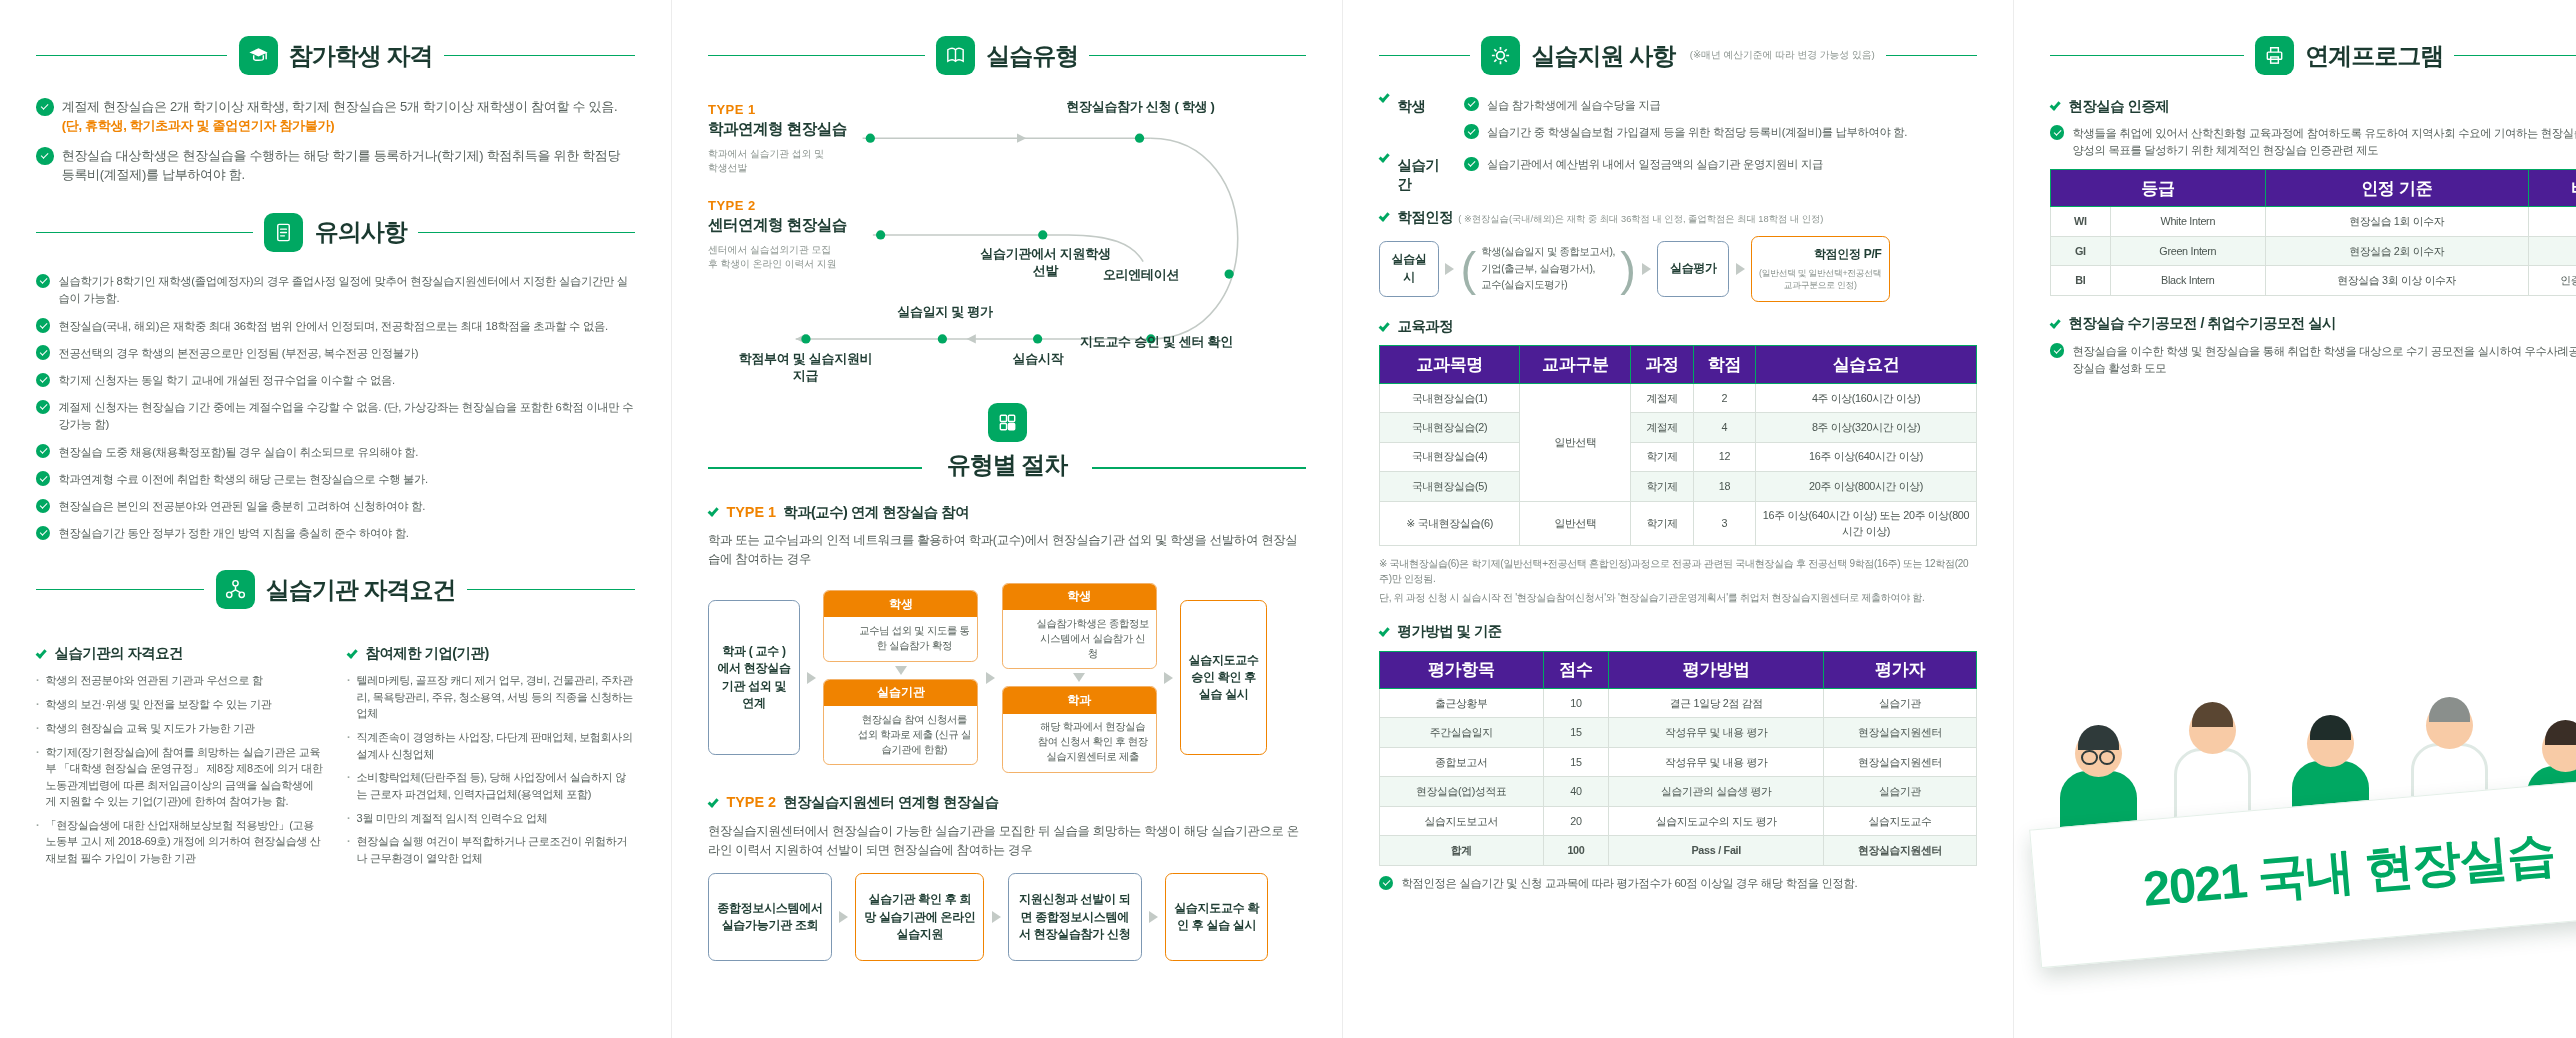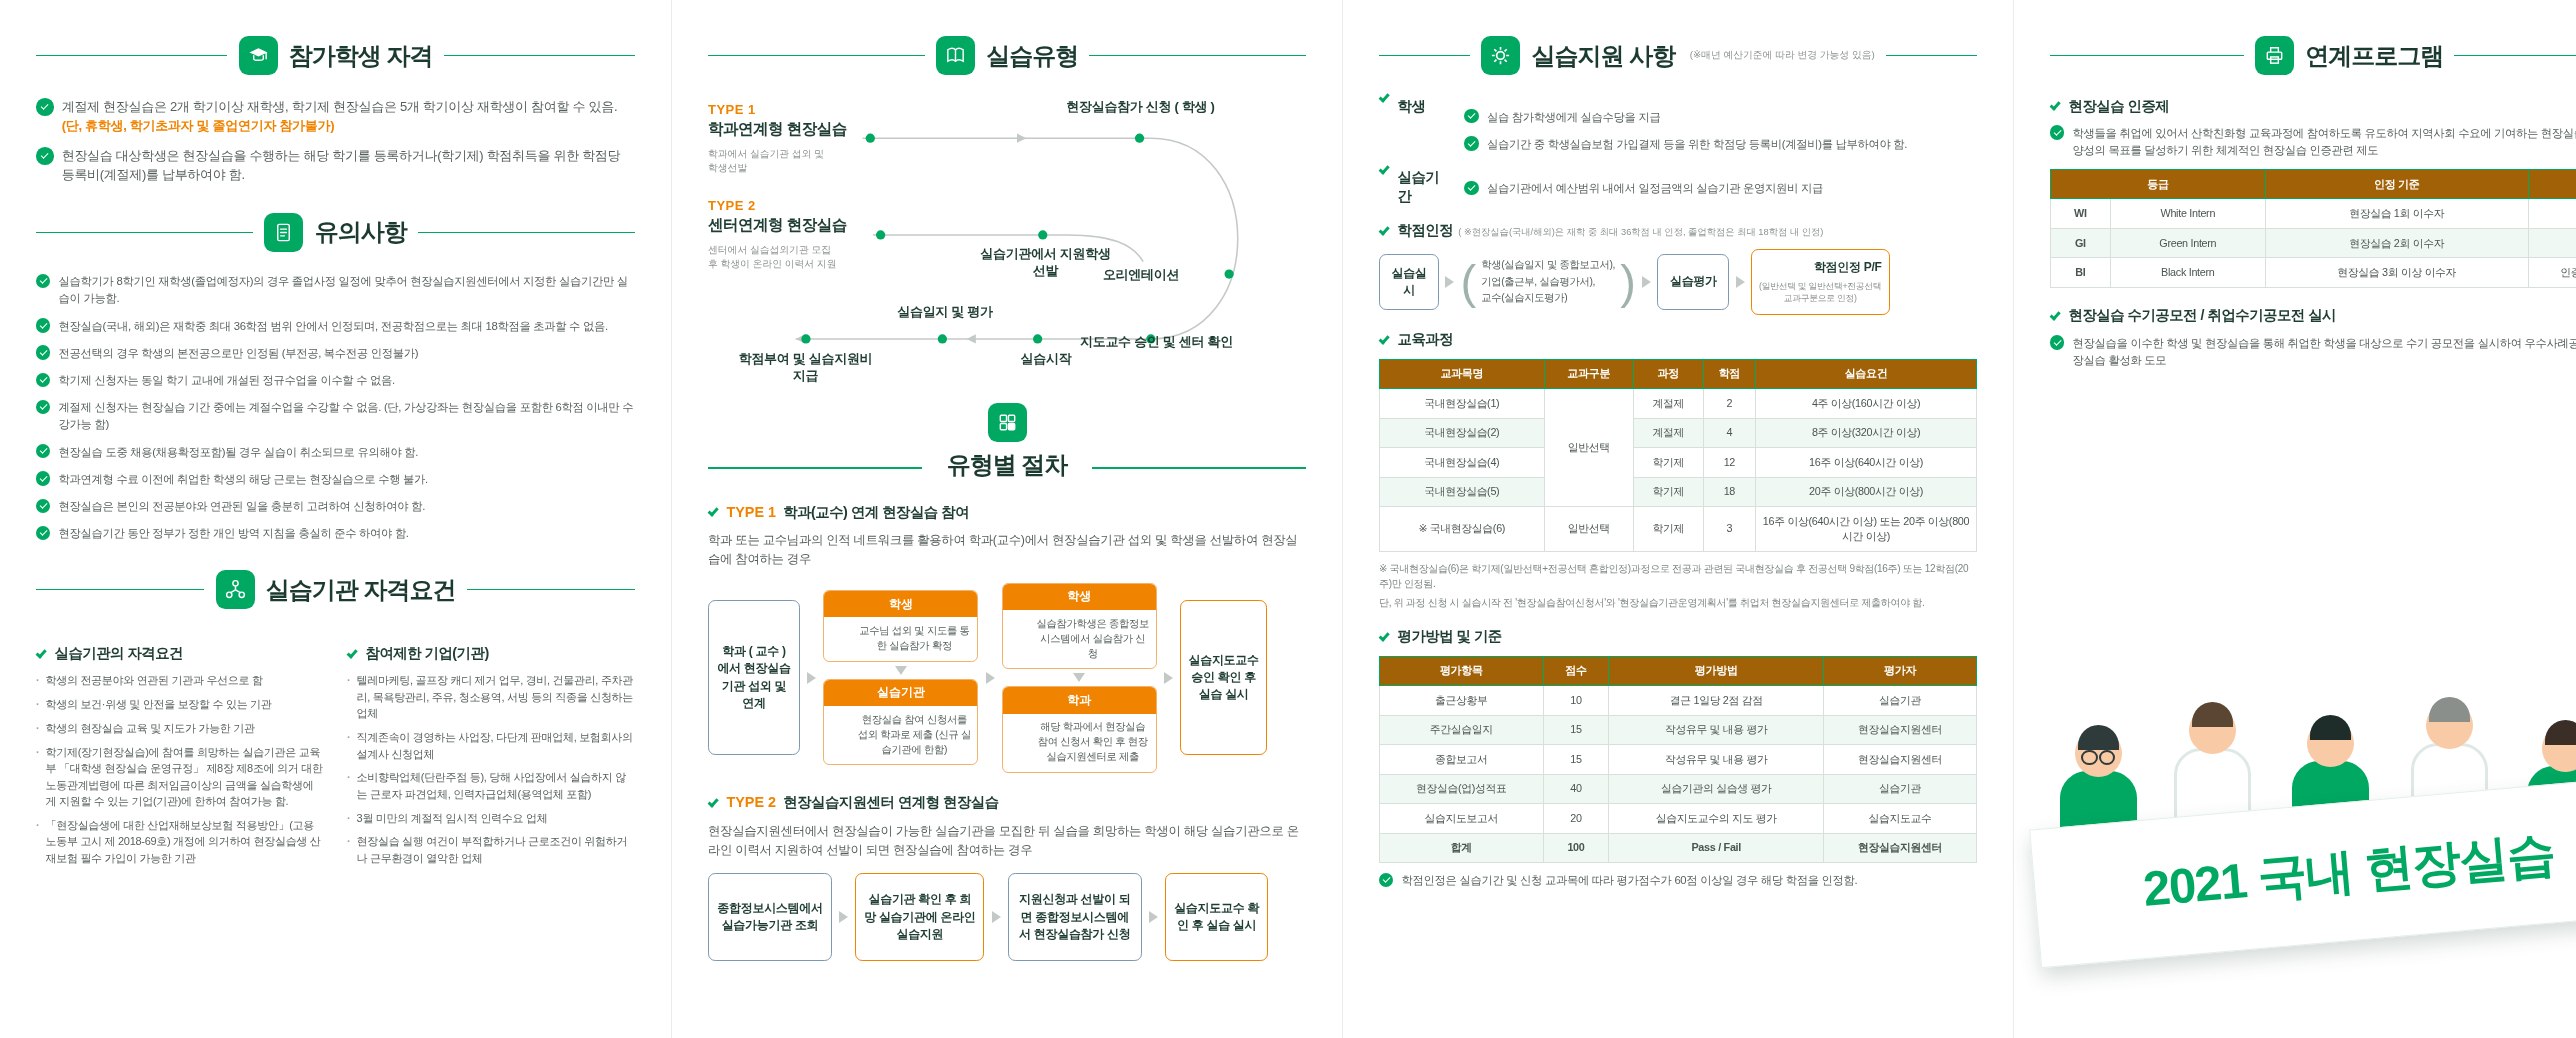--- a/index.html
+++ b/index.html
@@ -63,30 +63,30 @@
 
   .cflow { display:flex; align-items:center; gap:6.2px; margin:7.2px 0 15.5px; }
   .paren { display:flex; align-items:center; }
   .paren .p { font-size:47px; font-weight:200; color:#9fb3ab; line-height:0.9; }
   .plist { padding:0 5.2px; font-size:10.3px; color:#55605a; line-height:1.6; letter-spacing:-0.3px; }
   .resbox .b1 { font-size:12px; font-weight:bold; color:#1f3d33; }
   .resbox .b2 { font-size:8.8px; color:#8a938e; font-weight:normal; margin-top:3.1px; line-height:1.4; }
 
   
   table.gtable { border-collapse:collapse; width:100%; margin-bottom:9.3px; }
-  .gtable th { background:#a16207; color:#fff; font-size:11px; font-weight:bold; padding:6.7px 4.1px; border:0.5px solid #00a862; letter-spacing:-0.3px; }
+  .gtable th { background:#4c1d95; color:#fff; font-size:17px; font-weight:bold; padding:6.7px 4.1px; border:0.5px solid #00a862; letter-spacing:-0.3px; }
   .gtable td { border:0.5px solid #d8e0da; font-size:10.8px; color:#4a5550; text-align:center; padding:6.7px 4.1px; line-height:1.4; letter-spacing:-0.3px; }
   .gtable tbody tr:nth-child(even) td { background:#f0f8f3; }
   .gtable tr.total td { background:#eaf6f0; font-weight:bold; }
   .fn { font-size:10px; color:#7c8681; line-height:1.5; letter-spacing:-0.3px; margin-bottom:4.1px; }
 
   
   .srow { display:flex; gap:13.4px; margin-bottom:5.2px; }
   .srow .slabel { width:72px; flex:none; display:flex; align-items:flex-start; }
-  .sitems { flex:1;margin-top:12px; }
+  .sitems { flex:1; }
 
   
   .illu { position:absolute; left:28px; right:28px; bottom:36px; height:309px; }
   .person { position:absolute; width:93px; z-index:1; }
   .head { width:47px; height:47px; border-radius:50%; background:#f8cba6; margin:0 auto; position:relative; }
   .hair { position:absolute; top:-4.6px; left:3.1px; width:41px; height:25px; border-radius:25px 25px 0 0; }
   .glasses { position:absolute; top:19.6px; left:6.2px; width:34px; height:11.3px; }
   .glasses::before,.glasses::after { content:""; position:absolute; top:0; width:12.4px; height:11.3px; border:2.1px solid #2f3a3a; border-radius:50%; }
   .glasses::before { left:0; } .glasses::after { right:0; }
   .bodyy { width:77px; height:88px; border-radius:27px 27px 0 0; margin:-6.2px auto 0; }
@@ -294,21 +294,21 @@
       </div>
       <div class="typeblock" style="left:0; top:101px">
         <div class="type-tag">TYPE 2</div>
         <div class="dg-title">센터연계형 현장실습</div>
         <div class="dg-small" style="width:129px">센터에서 실습섭외기관 모집 후 학생이 온라인 이력서 지원</div>
       </div>
       <div class="dg-node" style="left:350px; top:1px; width:165px">현장실습참가 신청 ( 학생 )</div>
       <div class="dg-node" style="left:268px; top:148px; width:139px">실습기관에서 지원학생선발</div>
       <div class="dg-node" style="left:361px; top:169px; width:144px">오리엔테이션</div>
       <div class="dg-node" style="left:371px; top:236px; width:155px">지도교수 승인 및 센터 확인</div>
-      <div class="dg-node" style="left:294px; top:253px; width:88px">실습시작</div>
+      <div class="dg-node" style="left:286px; top:253px; width:88px">실습시작</div>
       <div class="dg-node" style="left:178px; top:206px; width:118px">실습일지 및 평가</div>
       <div class="dg-node" style="left:28px; top:253px; width:139px">학점부여 및 실습지원비 지급</div>
     </div>
 
     <div class="sec-head stacked">
       <span class="rule"></span>
       <span class="centercol">
         <span class="badge">
           <svg viewBox="0 0 48 48" width="23" height="23" fill="none" stroke="#fff" stroke-width="3">
               <rect x="9" y="9" width="13" height="13" rx="2"></rect>

